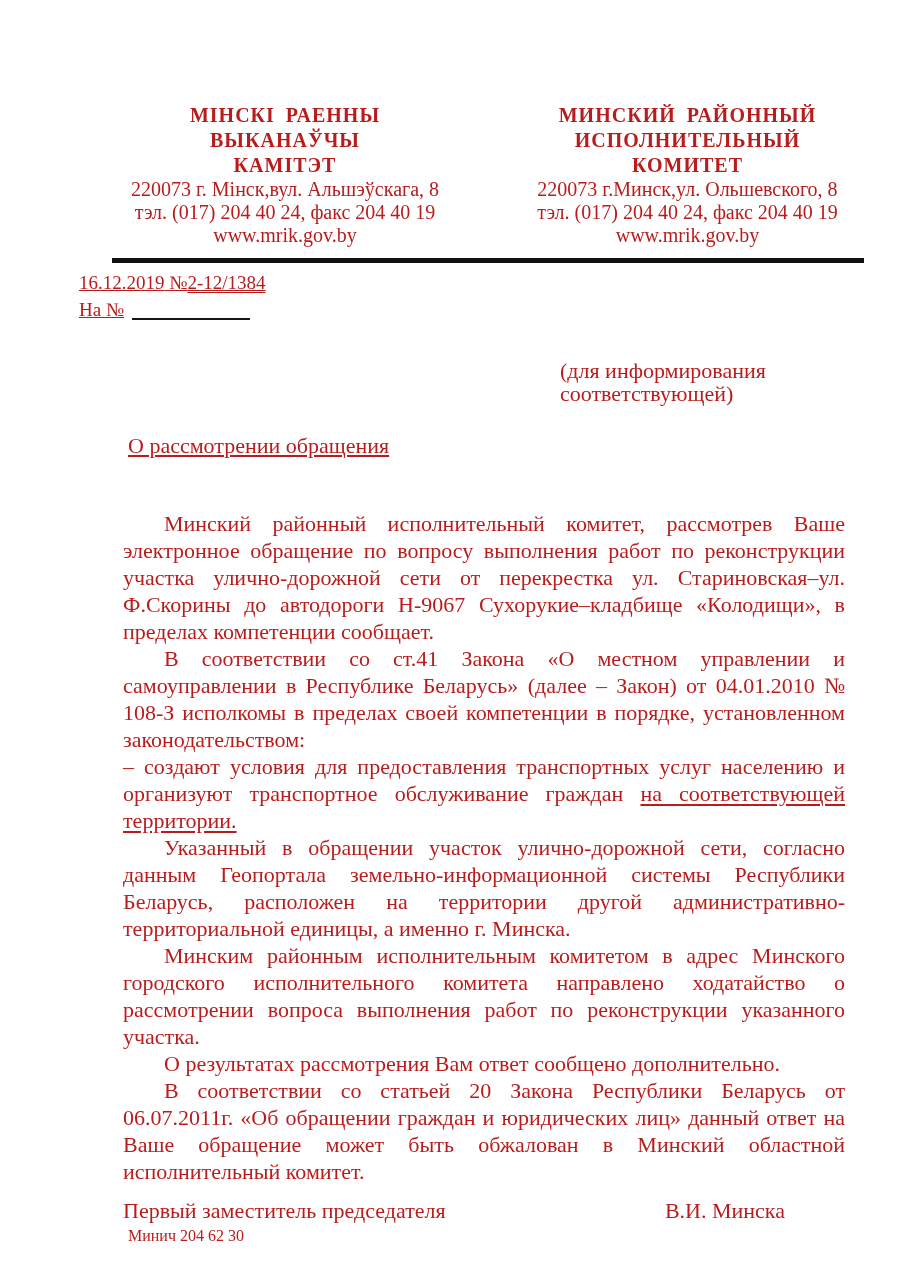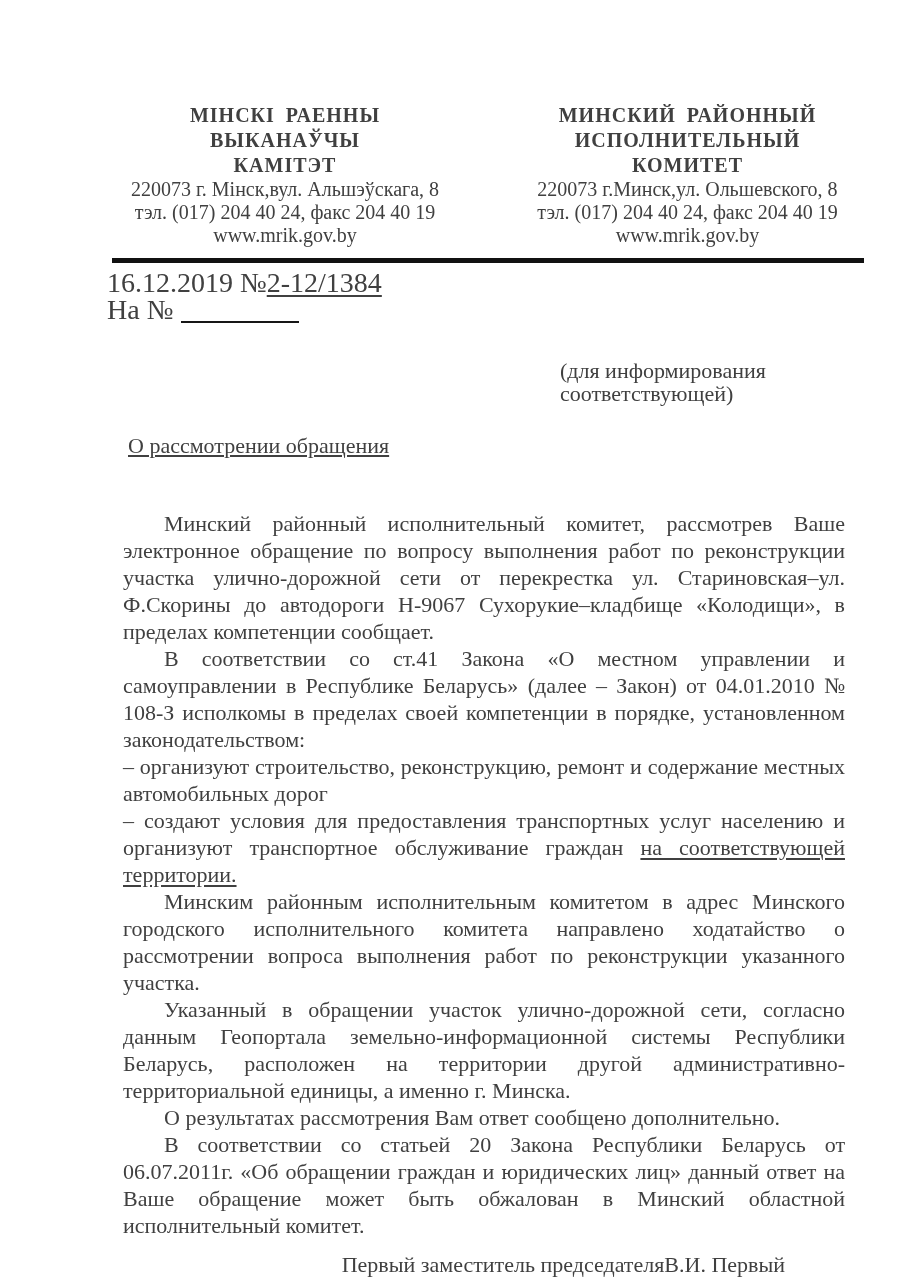--- a/index.html
+++ b/index.html
@@ -4,42 +4,42 @@
 <style>
   html, body { margin: 0; padding: 0; background: #e8e8e8; }
   .page {
     position: relative;
     width: 904px;
     height: 1280px;
     margin: 0 auto;
     background: #ffffff;
     overflow: hidden;
     font-family: "Liberation Serif", "DejaVu Serif", serif;
-    color: #404040;
+    color: #b91c1c;
   }
 
   
   .letterhead { display: flex; align-items: flex-start; padding: 103px 0 0 115px; }
   .lh-col { text-align: center; }
   .lh-left { width: 340px; }
   .lh-right { width: 345px; margin-left: 60px; }
   .org-name {
     font-weight: 700;
     font-size: 20px;
     line-height: 25px;
     letter-spacing: 1px;
     word-spacing: 5px;
   }
   .lh-detail { font-size: 20px; line-height: 23px; }
 
   
   .rule { width: 752px; height: 5px; background: #111111; margin: 11px 0 0 112px; }
 
   
-  .ref { margin: 6px 0 0 107px; font-size: 28px; line-height: 27px; }
+  .ref { margin: 6px 0 0 79px; font-size: 19px; line-height: 27px; text-decoration: underline; }
   .underlined { text-decoration: underline; text-underline-offset: 3px; }
   .blank-line {
     display: inline-block;
     width: 118px;
     height: 1px;
     border-bottom: 2px solid #161616;
     vertical-align: -4px;
     margin-left: 8px;
   }
 
@@ -50,21 +50,21 @@
   .subject { margin: 27px 16px 0 128px; font-size: 22px; line-height: 27px; text-decoration: underline; }
 
   
   .body { margin: 51px 59px 0 123px; font-size: 22px; line-height: 27px; text-align: justify; }
   .body p { margin: 0; text-indent: 41px; }
   .body p.flush { text-indent: 0; }
 
   
   .signature {
     display: flex;
-    justify-content: flex-end;
+    justify-content: space-between;
     margin: 12px 119px 0 123px;
     font-size: 22px;
     line-height: 27px;
   }
 
   
   .executor { margin: 2px 0 0 128px; font-size: 16px; line-height: 20px; }
 </style>
 </head>
 <body>
@@ -102,28 +102,27 @@
   <div class="info-note">
     <div>(для информирования</div>
     <div>соответствующей)</div>
   </div>
 
   <div class="subject">О рассмотрении обращения</div>
 
   <div class="body">
     <p>Минский районный исполнительный комитет, рассмотрев Ваше электронное обращение по вопросу выполнения работ по реконструкции участка улично-дорожной сети от перекрестка ул. Стариновская–ул. Ф.Скорины до автодороги Н-9067 Сухорукие–кладбище «Колодищи», в пределах компетенции сообщает.</p>
     <p>В соответствии со ст.41 Закона «О местном управлении и самоуправлении в Республике Беларусь» (далее – Закон) от 04.01.2010 № 108-З исполкомы в пределах своей компетенции в порядке, установленном законодательством:</p>
-    <p class="flush">– организуют строительство, реконструкцию, ремонт и содержание местных автомобильных дорог</p>
     <p class="flush"><span>– создают условия для предоставления транспортных услуг населению и организуют транспортное обслуживание граждан </span><span class="underlined">на соответствующей территории.</span></p>
+    <p>Указанный в обращении участок улично-дорожной сети, согласно данным Геопортала земельно-информационной системы Республики Беларусь, расположен на территории другой административно-территориальной единицы, а именно г. Минска.</p>
     <p>Минским районным исполнительным комитетом в адрес Минского городского исполнительного комитета направлено ходатайство о рассмотрении вопроса выполнения работ по реконструкции указанного участка.</p>
-    <p>Указанный в обращении участок улично-дорожной сети, согласно данным Геопортала земельно-информационной системы Республики Беларусь, расположен на территории другой административно-территориальной единицы, а именно г. Минска.</p>
     <p>О результатах рассмотрения Вам ответ сообщено дополнительно.</p>
     <p>В соответствии со статьей 20 Закона Республики Беларусь от 06.07.2011г. «Об обращении граждан и юридических лиц» данный ответ на Ваше обращение может быть обжалован в Минский областной исполнительный комитет.</p>
   </div>
 
   <div class="signature">
     <span>Первый заместитель председателя</span>
-    <span>В.И. Первый</span>
+    <span>В.И. Минска</span>
   </div>
 
   <div class="executor">Минич 204 62 30</div>
 
 </div>
 
 </body></html>

